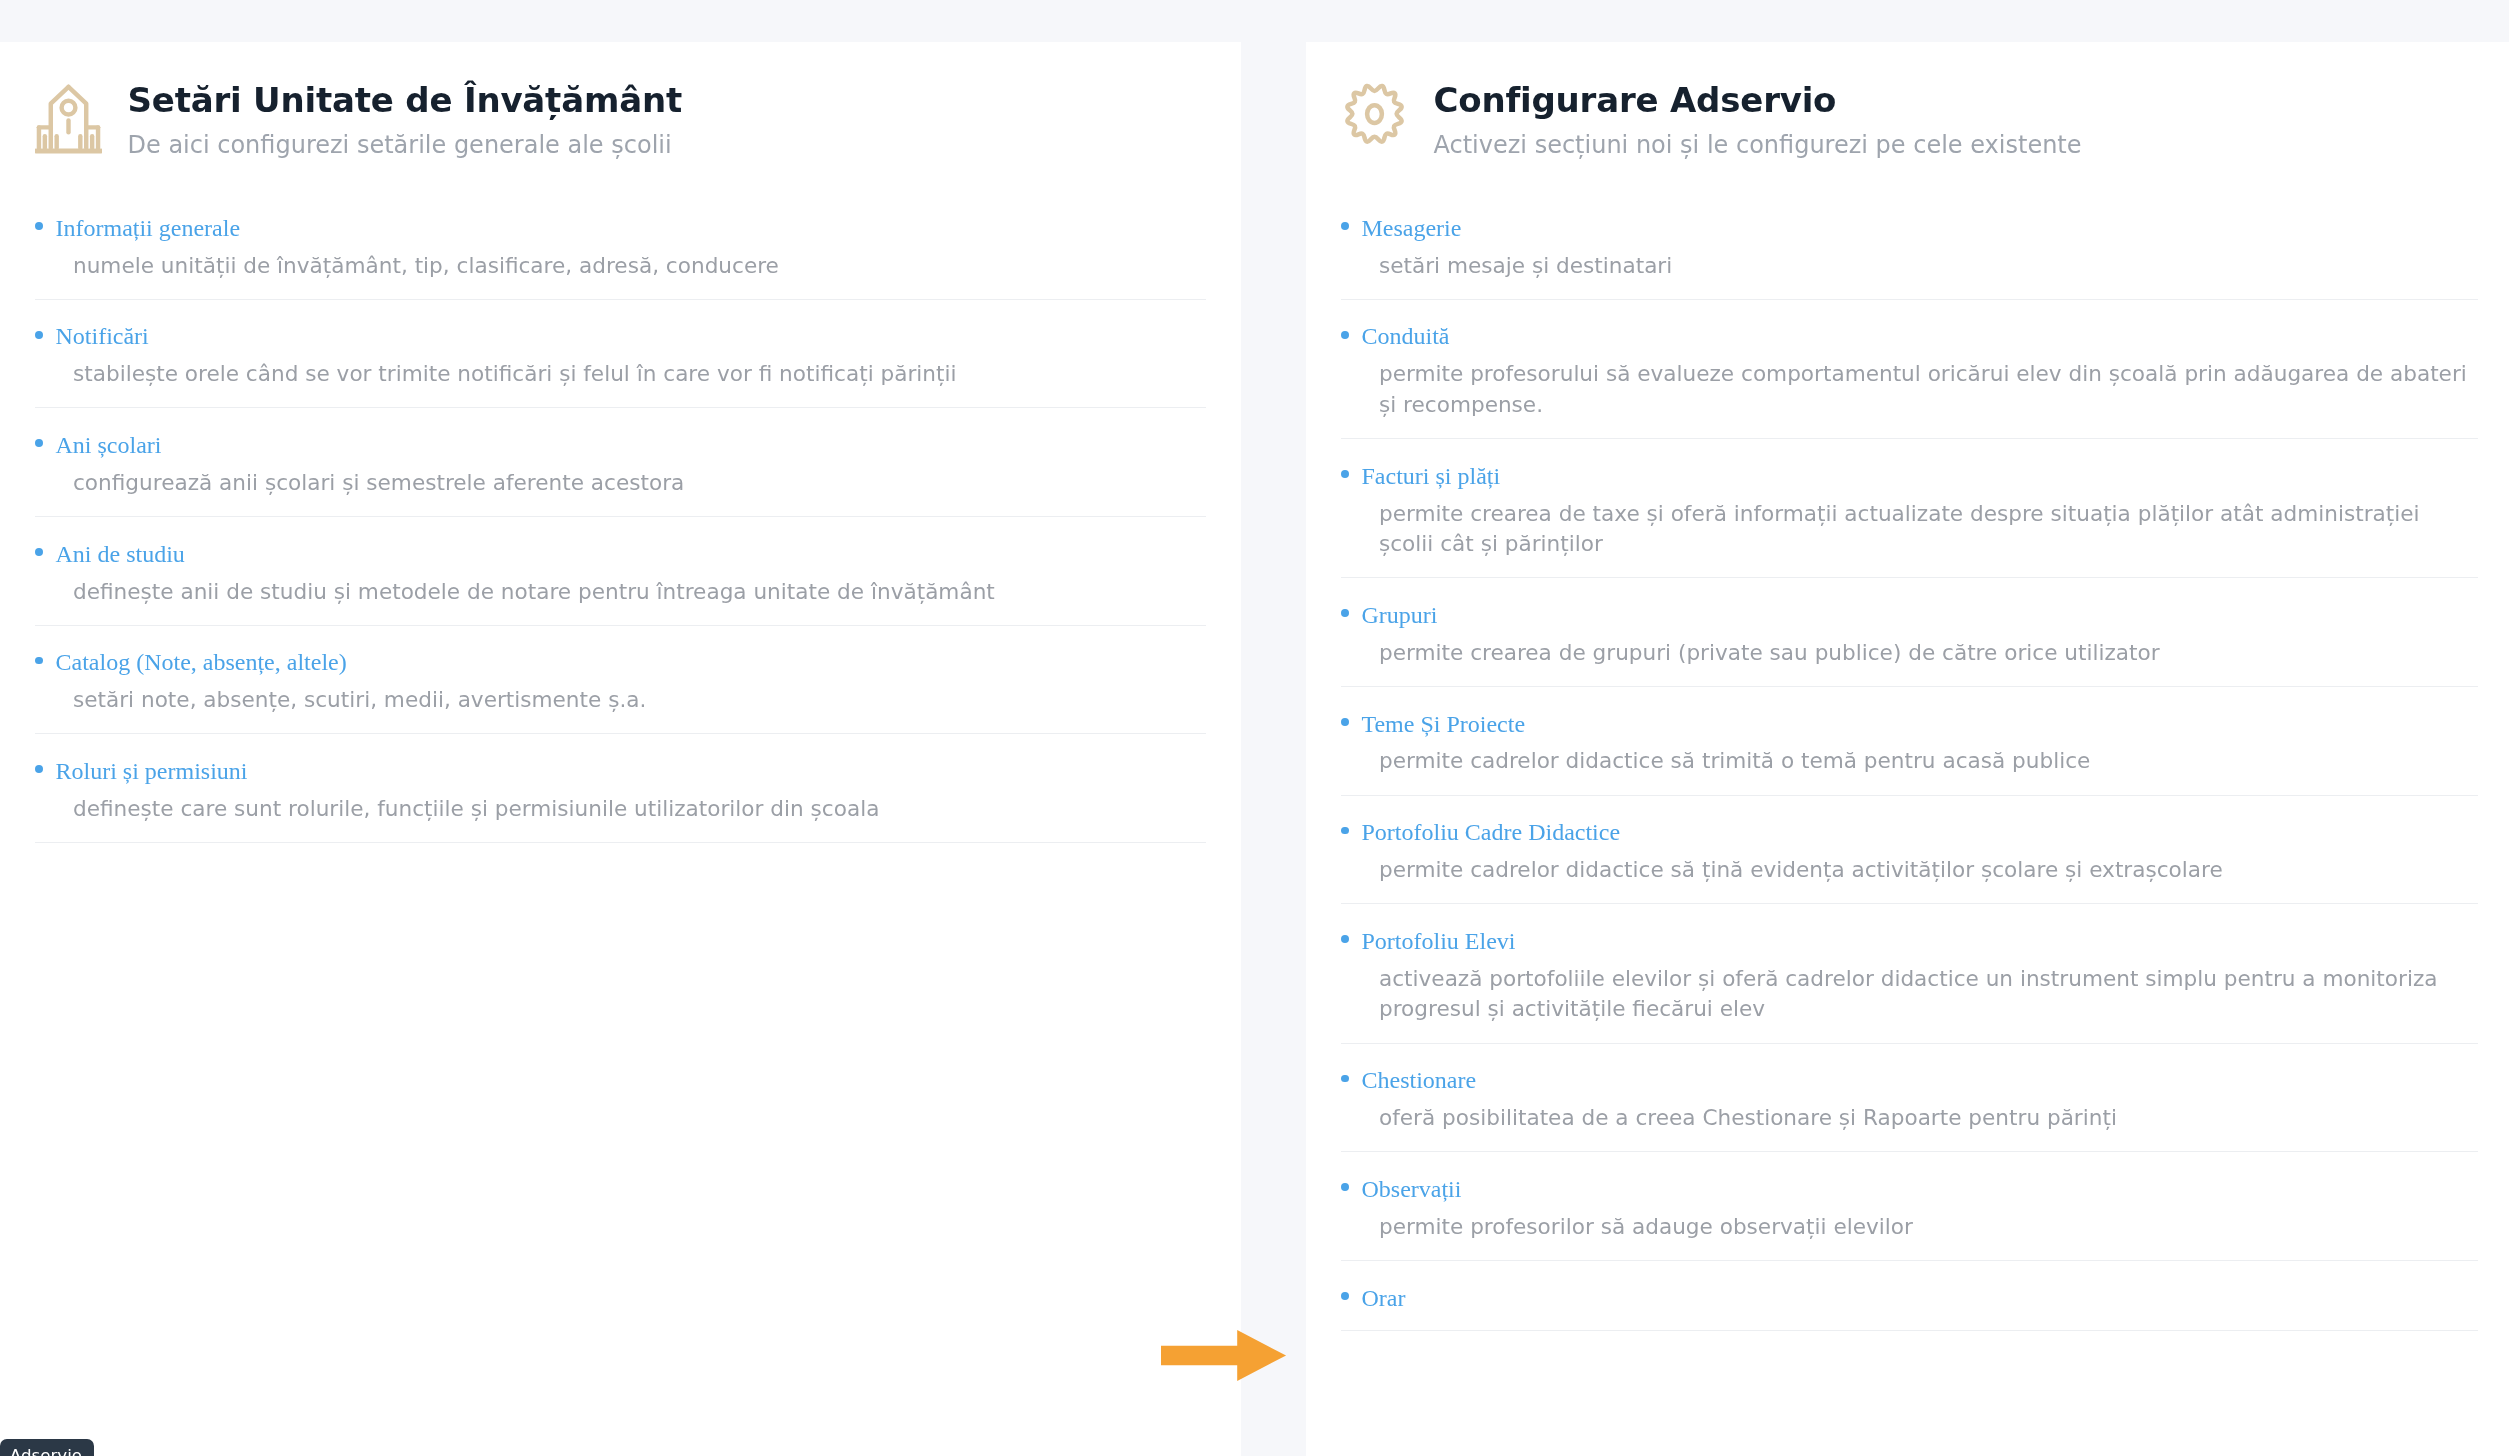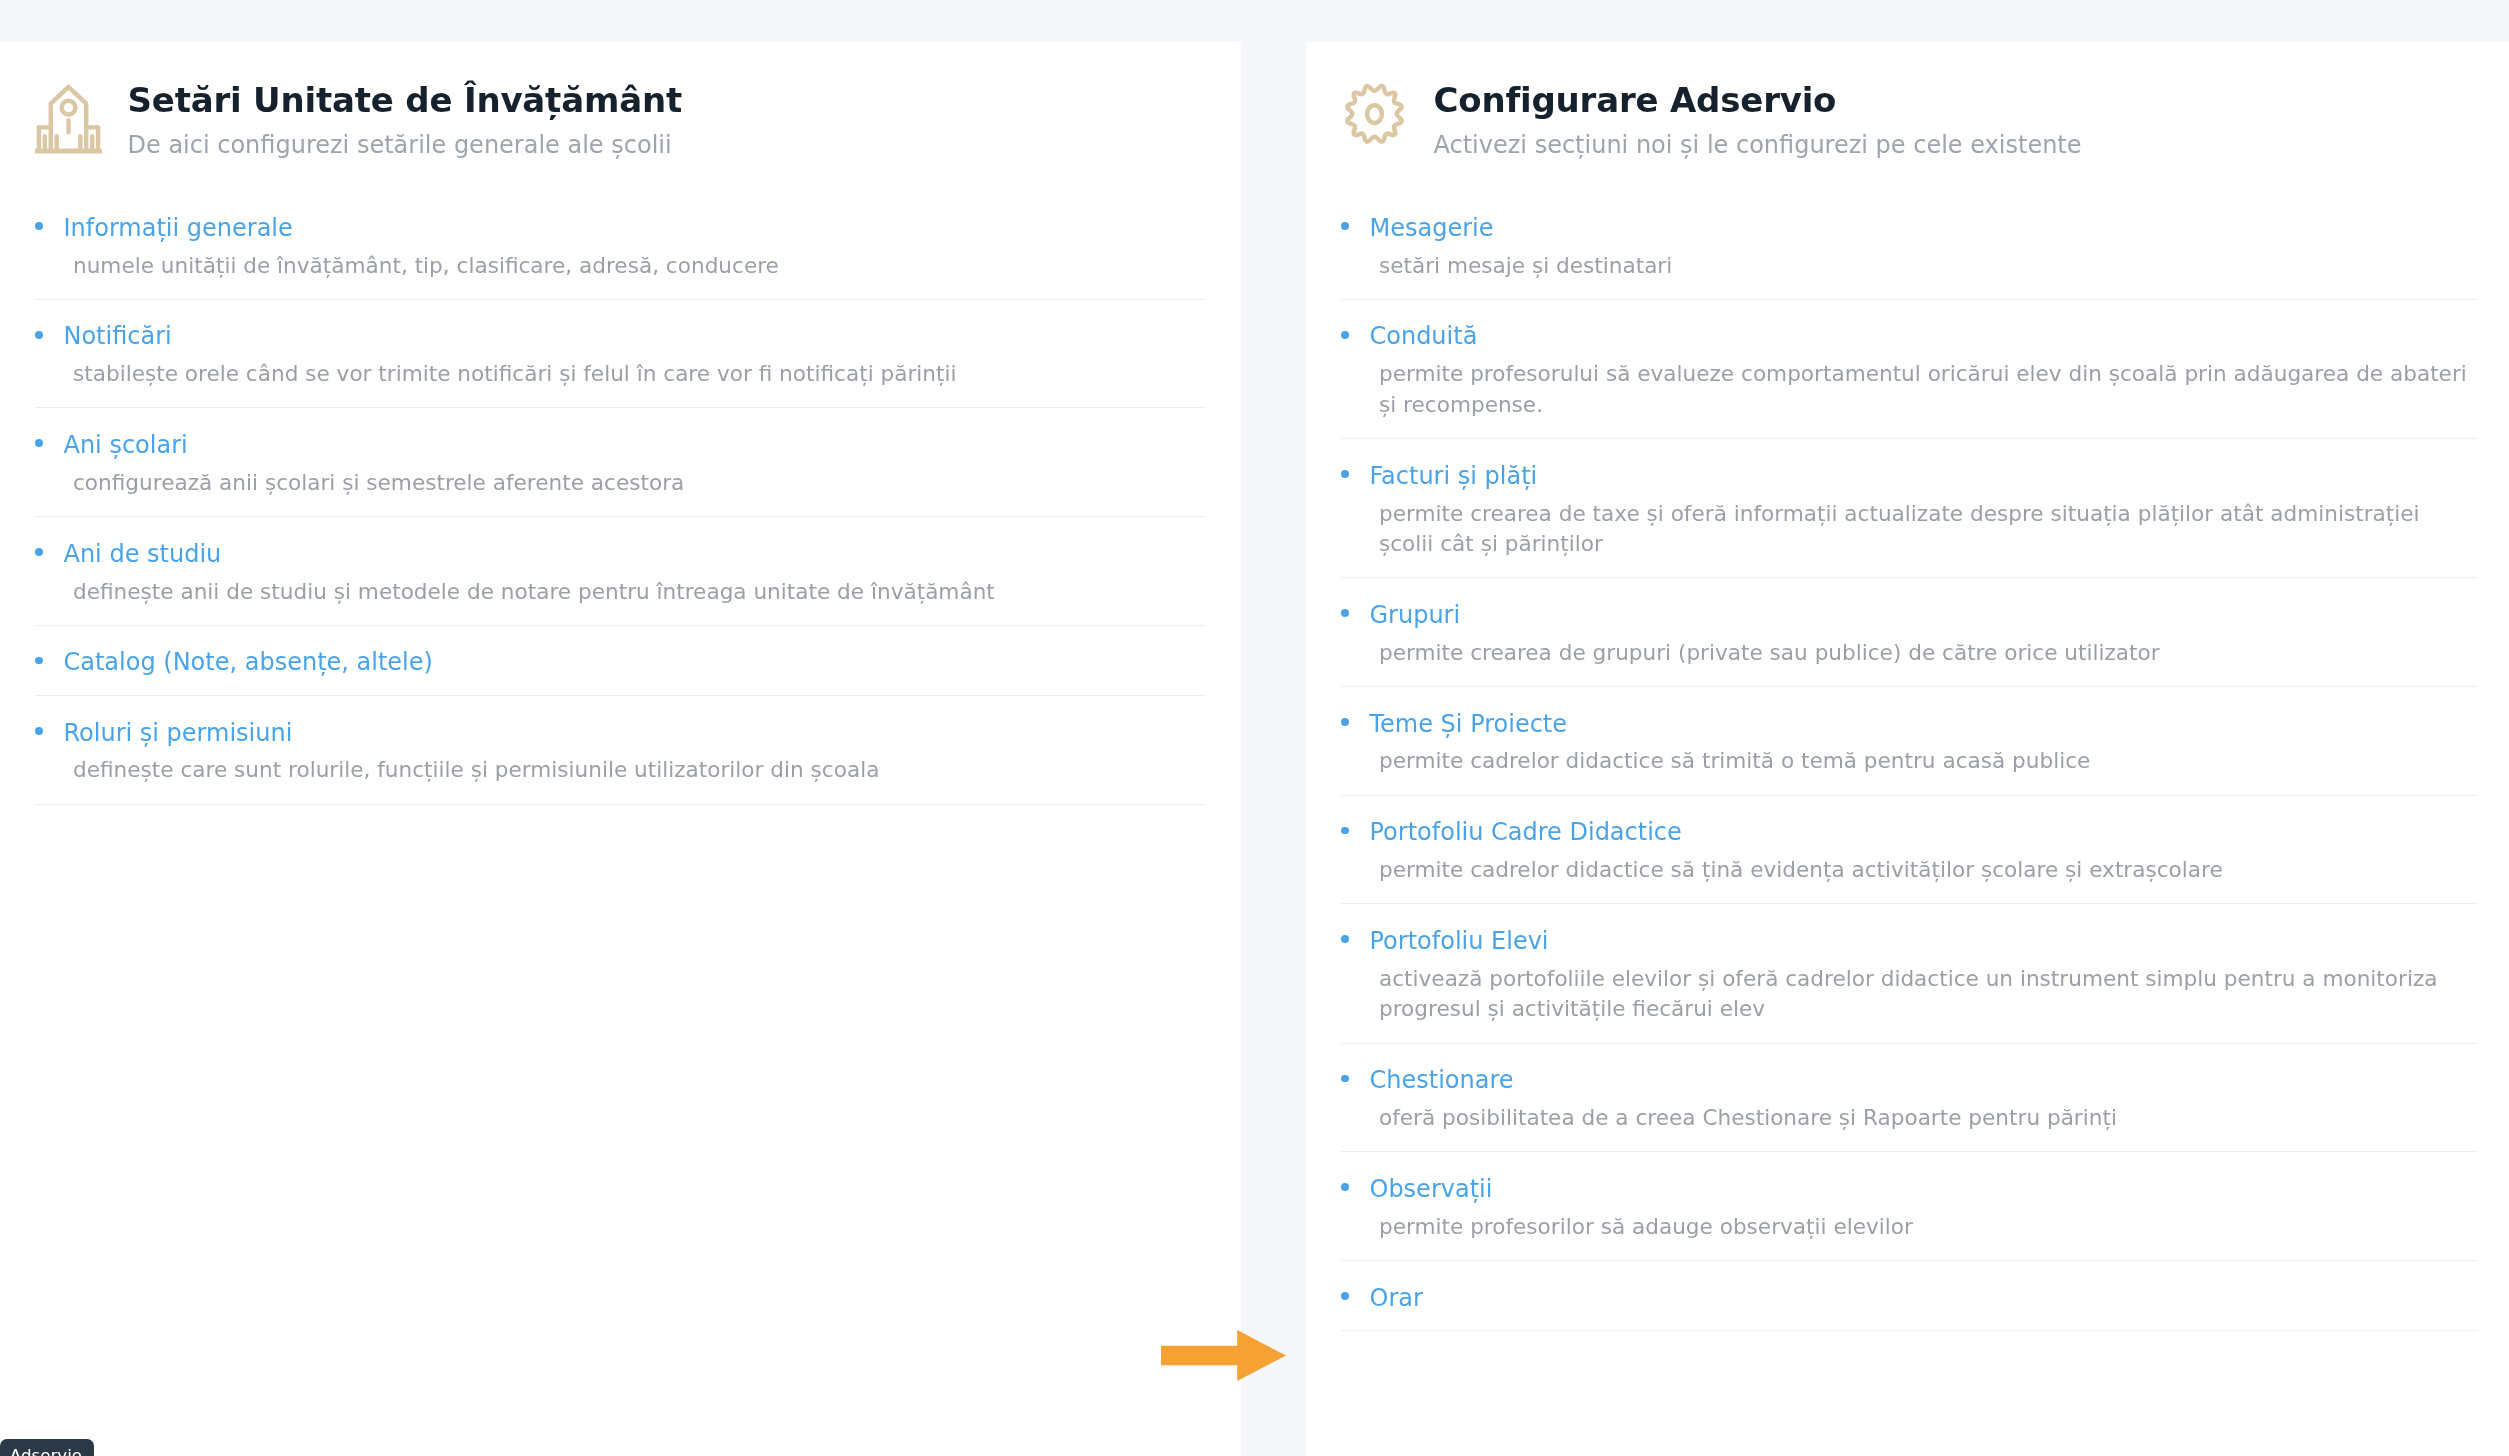--- a/index.html
+++ b/index.html
@@ -91,26 +91,27 @@
   .list-item {
     padding: 0 0 17.6px 0;
     border-bottom: 1px solid #eceef1;
     margin-bottom: 21.6px;
   }
   .list-item:last-child { }
 
   .item-link {
     display: flex;
     align-items: baseline;
-    gap: 8px;
+    gap: 0;
     color: #4aa3e8;
     font-size: 24px;
     line-height: 1.25;
     text-decoration: none;
     cursor: pointer;
+    font-family: Liberation Serif, serif;
   }
   .bullet {
     display: inline-block;
     width: 7.8px;
     height: 7.8px;
     border-radius: 50%;
     background: #4aa3e8;
     margin-right: 12.7px;
     flex: 0 0 7.8px;
     position: relative;
@@ -231,20 +232,21 @@
             <span>Ani de studiu</span>
           </a>
           <div class="item-desc">definește anii de studiu și metodele de notare pentru întreaga unitate de învățământ</div>
         </div>
 
         <div class="list-item">
           <a class="item-link">
             <span class="bullet"></span>
             <span>Catalog (Note, absențe, altele)</span>
           </a>
+          <div class="item-desc">setări note, absențe, scutiri, medii, avertismente ș.a.</div>
         </div>
 
         <div class="list-item">
           <a class="item-link">
             <span class="bullet"></span>
             <span>Roluri și permisiuni</span>
           </a>
           <div class="item-desc">definește care sunt rolurile, funcțiile și permisiunile utilizatorilor din școala</div>
         </div>
 

